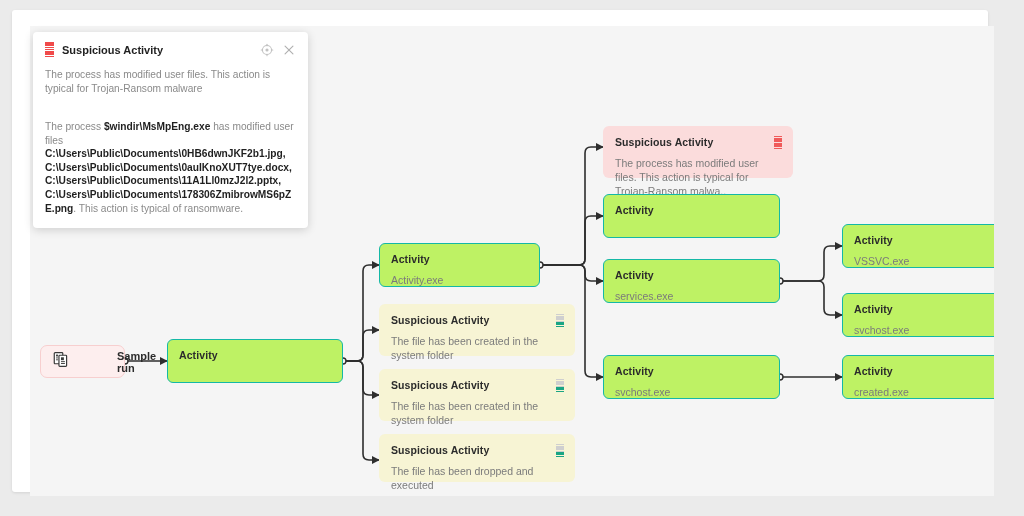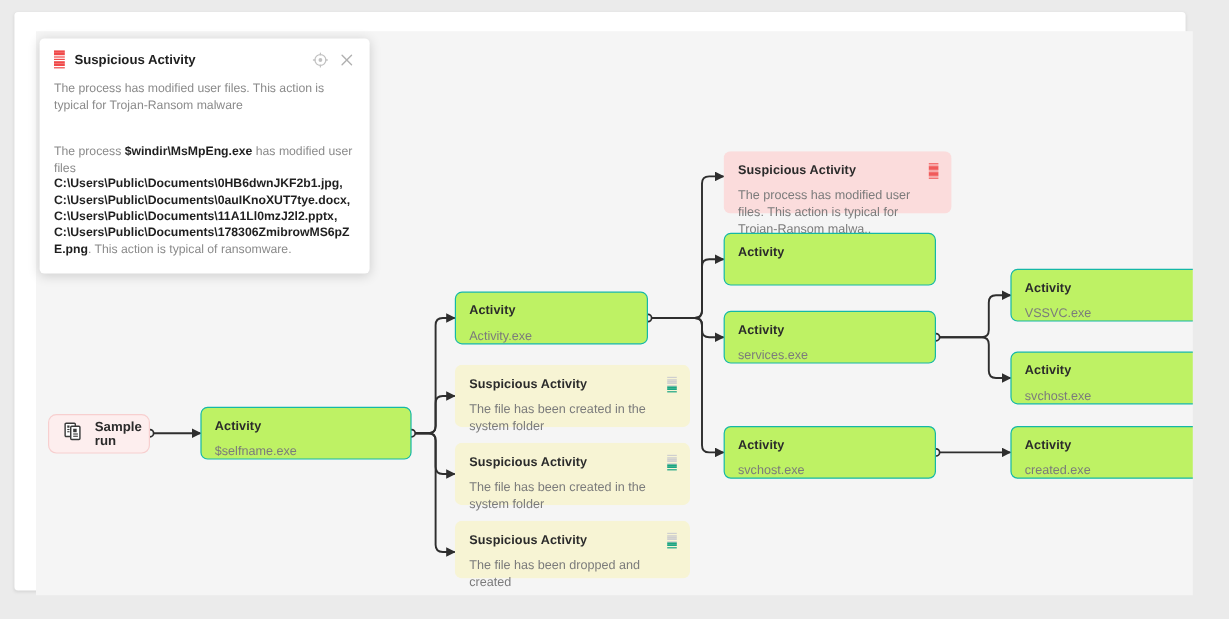--- a/index.html
+++ b/index.html
@@ -97,20 +97,21 @@
     border-radius: 7px;
     display: flex;
     align-items: center;
     gap: 9px;
     padding: 0 12px;
   }
   .node.start .s-label {
     font-size: 11px;
     font-weight: bold;
     color: #2b2b2b;
+    margin-left: 38px;
   }
 
   
   #popover {
     position: absolute;
     left: 33px;
     top: 32px;
     width: 275px;
     background: #ffffff;
     border-radius: 4px;
@@ -224,21 +225,20 @@
             <rect x="9.4" y="7.4" width="3.4" height="3.4" fill="#3a3a3a"></rect>
             <rect x="9.4" y="12" width="4.6" height="1.1" fill="#3a3a3a"></rect>
             <rect x="9.4" y="14.2" width="4.6" height="1.1" fill="#3a3a3a"></rect>
           </svg>
         </span>
         <span class="s-label">Sample run</span>
       </div>
 
       <div class="node activity" style="left:137px; top:313px; width:176px; height:44px;">
         <div class="n-title">Activity</div>
-        <div class="n-sub">$selfname.exe</div>
       </div>
 
       <div class="node activity" style="left:349px; top:217px; width:161px; height:44px;">
         <div class="n-title">Activity</div>
         <div class="n-sub">Activity.exe</div>
       </div>
 
       <div class="node suspicious-yellow" style="left:349px; top:278px; width:196px; height:52px;">
         <span class="badge-stripes teal">
           <i></i>
@@ -274,21 +274,21 @@
           <i></i>
             <i></i>
             <i></i>
             <i></i>
             <i></i>
             <i></i>
             <i></i>
             <i></i>
         </span>
         <div class="n-title">Suspicious Activity</div>
-        <div class="n-sub">The file has been dropped and created</div>
+        <div class="n-sub">The file has been dropped and executed</div>
       </div>
 
       <div class="node suspicious-red" style="left:573px; top:100px; width:190px; height:52px;">
         <span class="badge-stripes red">
           <i></i>
             <i></i>
             <i></i>
             <i></i>
             <i></i>
             <i></i>

